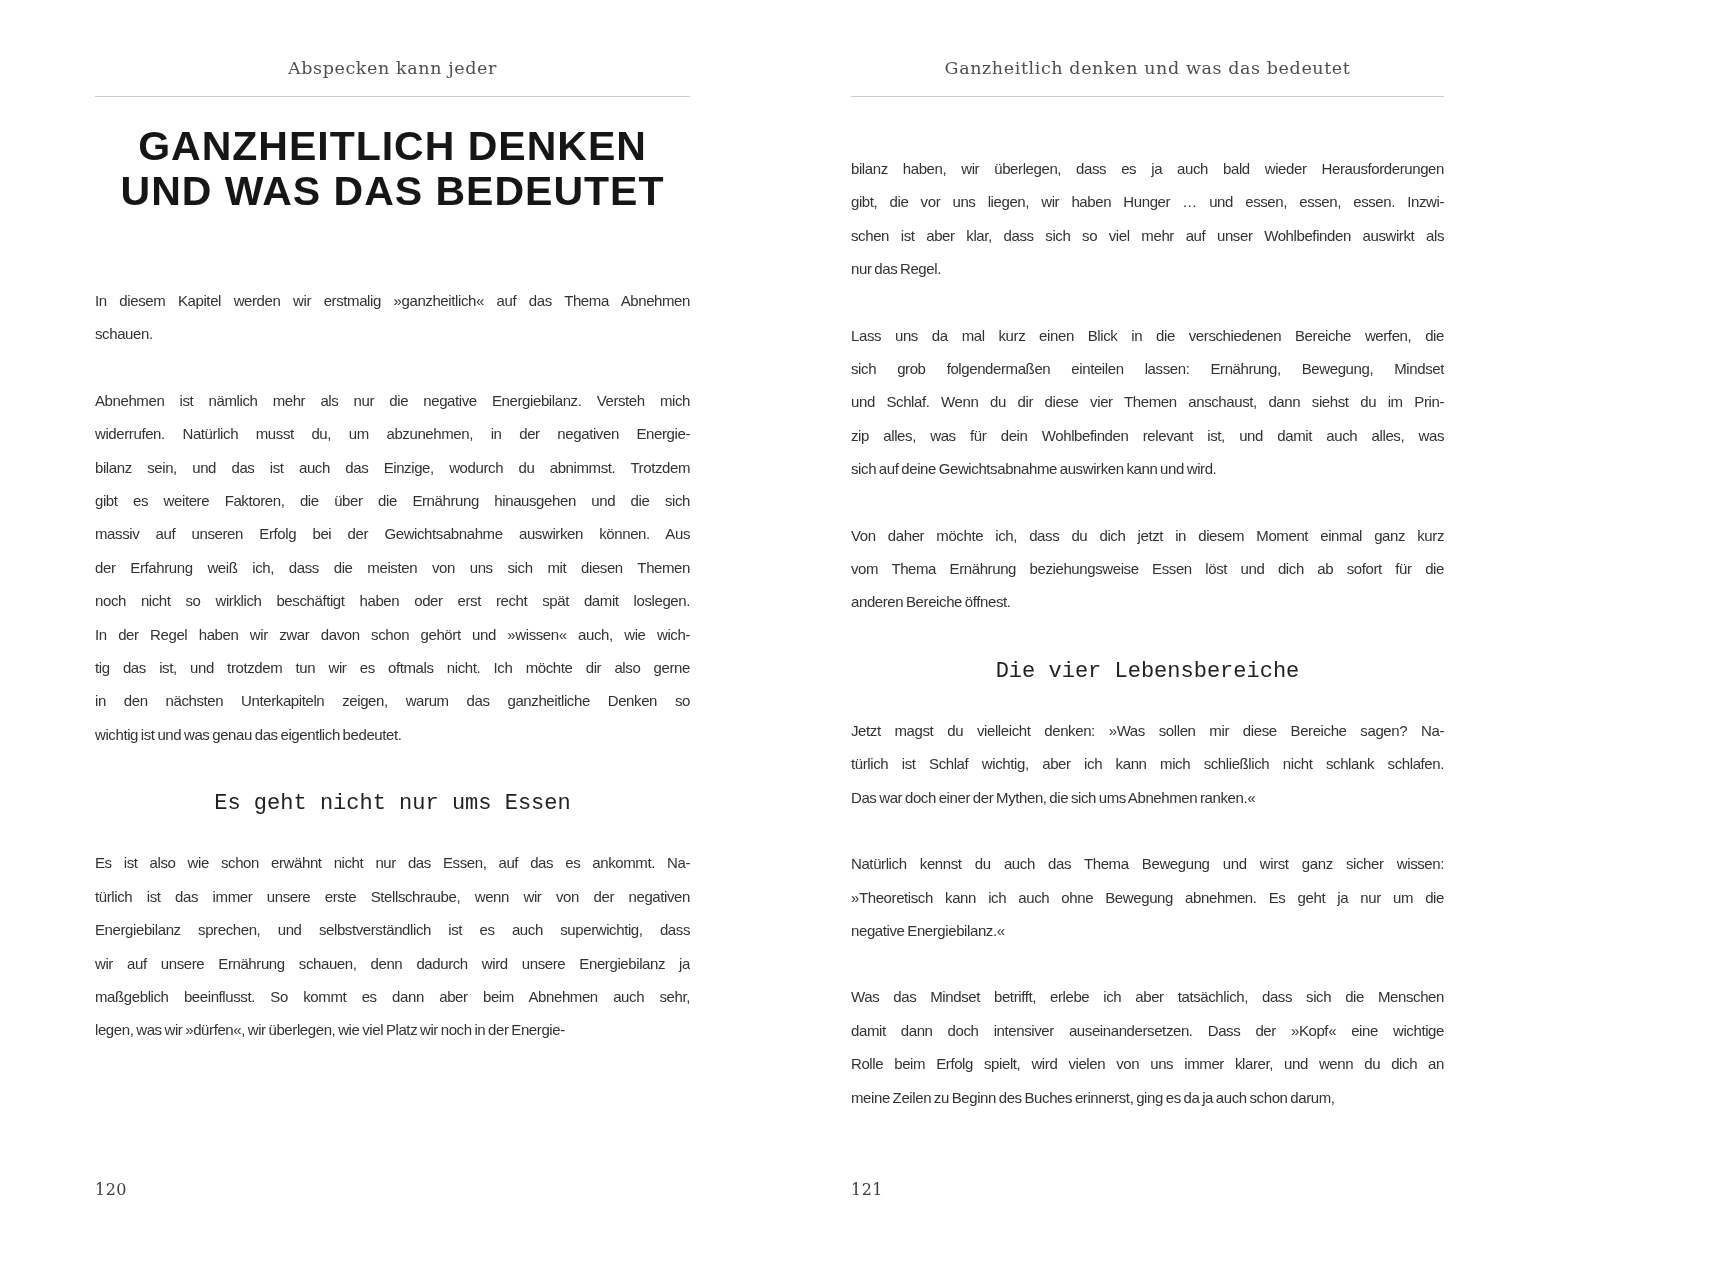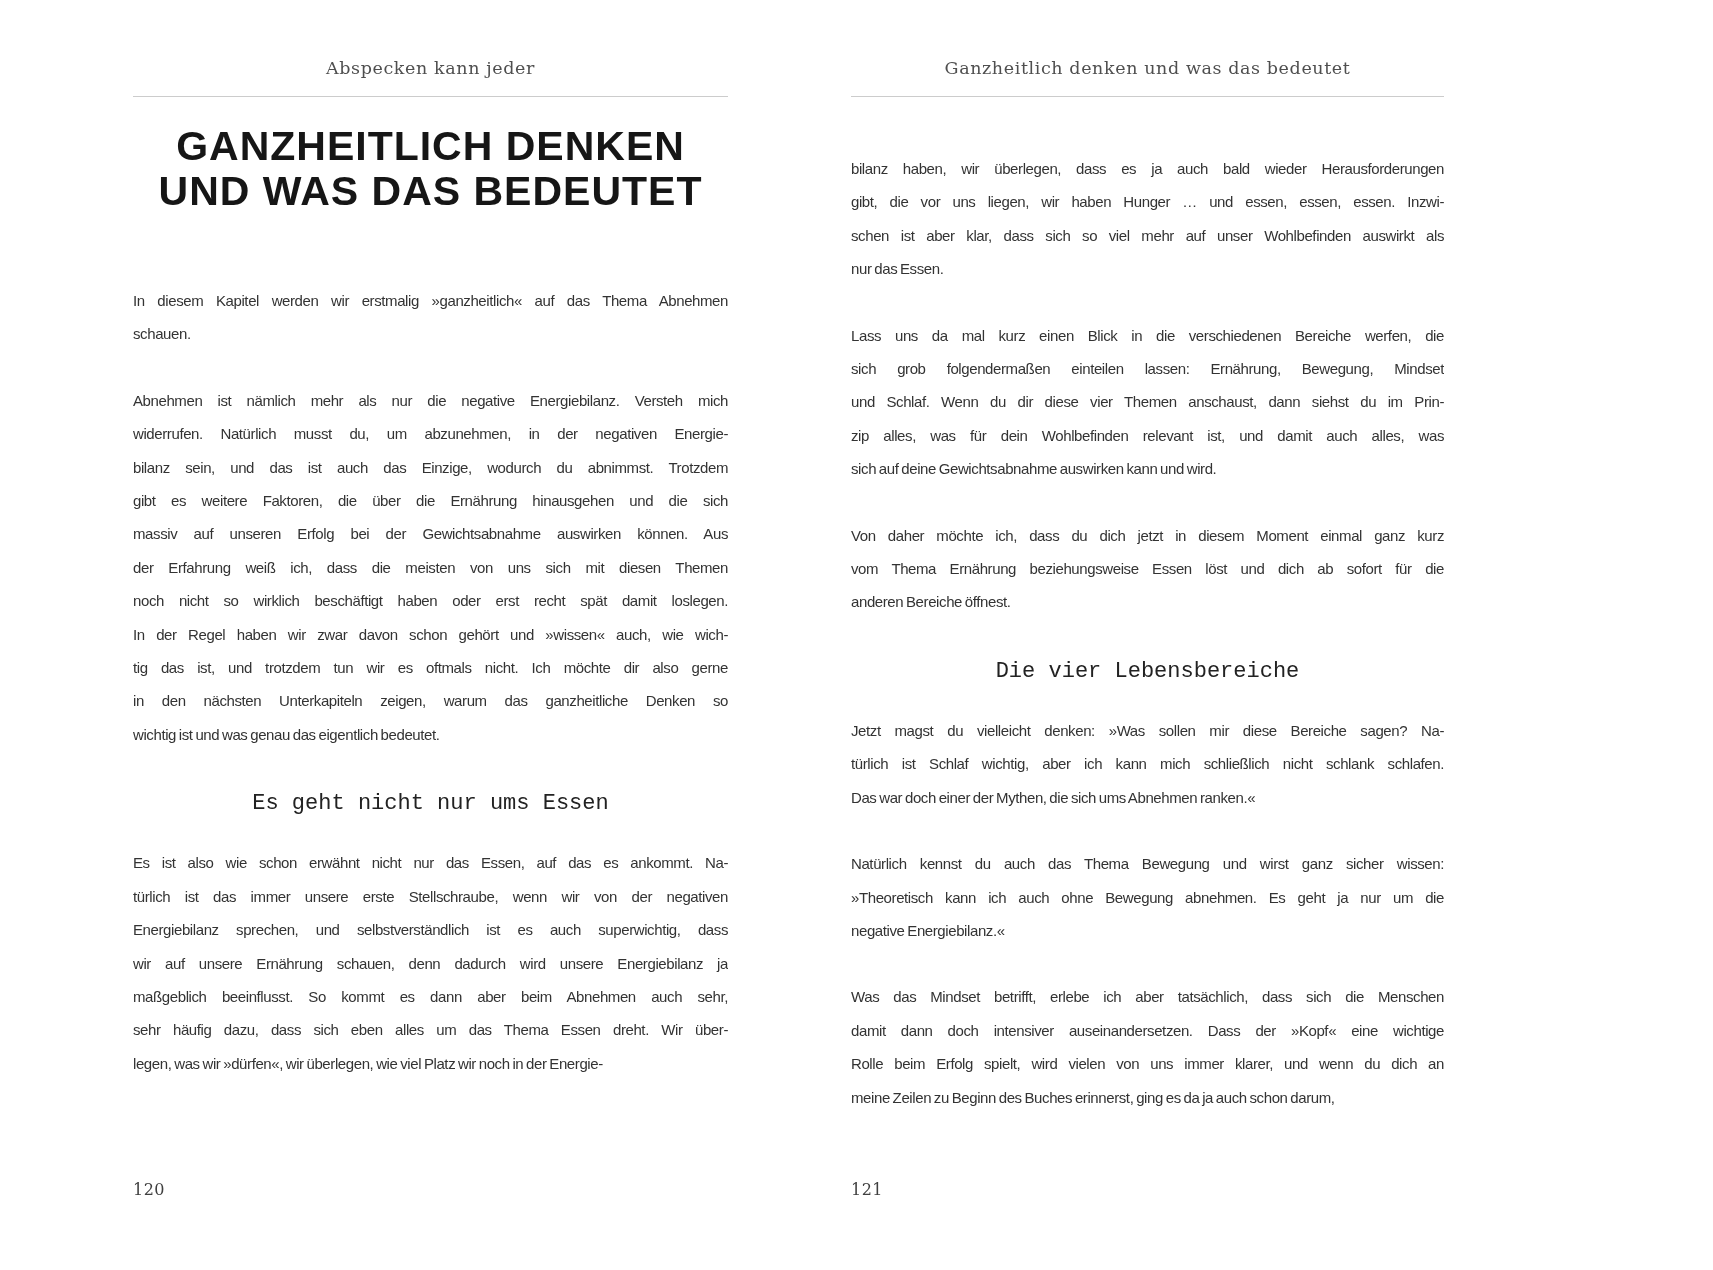--- a/index.html
+++ b/index.html
@@ -12,21 +12,21 @@
     width: 1713px;
     height: 1270px;
     background: #ffffff;
     overflow: hidden;
   }
   .page {
     position: absolute;
     top: 0;
     height: 1270px;
   }
-  .page-left  { left: 95px;  width: 595px; margin-left: 38px; }
+  .page-left  { left: 95px;  width: 595px; }
   .page-right { left: 851px; width: 593px; }
 
   .running-head {
     position: absolute;
     top: 58px;
     left: 0;
     right: 0;
     height: 38px;
     text-align: center;
     font-family: "DejaVu Serif", serif;
@@ -128,37 +128,36 @@
           <div class="line">in den nächsten Unterkapiteln zeigen, warum das ganzheitliche Denken so</div>
           <div class="line para-end">wichtig ist und was genau das eigentlich bedeutet.</div>
         </div>
         <div class="subhead">Es geht nicht nur ums Essen</div>
         <div class="para">
           <div class="line">Es ist also wie schon erwähnt nicht nur das Essen, auf das es ankommt. Na-</div>
           <div class="line">türlich ist das immer unsere erste Stellschraube, wenn wir von der negativen</div>
           <div class="line">Energiebilanz sprechen, und selbstverständlich ist es auch superwichtig, dass</div>
           <div class="line">wir auf unsere Ernährung schauen, denn dadurch wird unsere Energiebilanz ja</div>
           <div class="line">maßgeblich beeinflusst. So kommt es dann aber beim Abnehmen auch sehr,</div>
-          <div class="line">sehr häufig dazu, dass sich eben alles um das Thema Essen dreht. Wir über-</div>
           <div class="line para-end">legen, was wir »dürfen«, wir überlegen, wie viel Platz wir noch in der Energie-</div>
         </div>
       </div>
 
     <div class="page-number">120</div>
   </div>
 
   <div class="page page-right">
     <div class="running-head">Ganzheitlich denken und was das bedeutet</div>
 
     <div class="body-text" id="right-content">
         <div class="para">
           <div class="line">bilanz haben, wir überlegen, dass es ja auch bald wieder Herausforderungen</div>
           <div class="line">gibt, die vor uns liegen, wir haben Hunger … und essen, essen, essen. Inzwi-</div>
           <div class="line">schen ist aber klar, dass sich so viel mehr auf unser Wohlbefinden auswirkt als</div>
-          <div class="line para-end">nur das Essen.</div>
+          <div class="line para-end">nur das Regel.</div>
         </div>
         <div class="para">
           <div class="line">Lass uns da mal kurz einen Blick in die verschiedenen Bereiche werfen, die</div>
           <div class="line">sich grob folgendermaßen einteilen lassen: Ernährung, Bewegung, Mindset</div>
           <div class="line">und Schlaf. Wenn du dir diese vier Themen anschaust, dann siehst du im Prin-</div>
           <div class="line">zip alles, was für dein Wohlbefinden relevant ist, und damit auch alles, was</div>
           <div class="line para-end">sich auf deine Gewichtsabnahme auswirken kann und wird.</div>
         </div>
         <div class="para">
           <div class="line">Von daher möchte ich, dass du dich jetzt in diesem Moment einmal ganz kurz</div>

